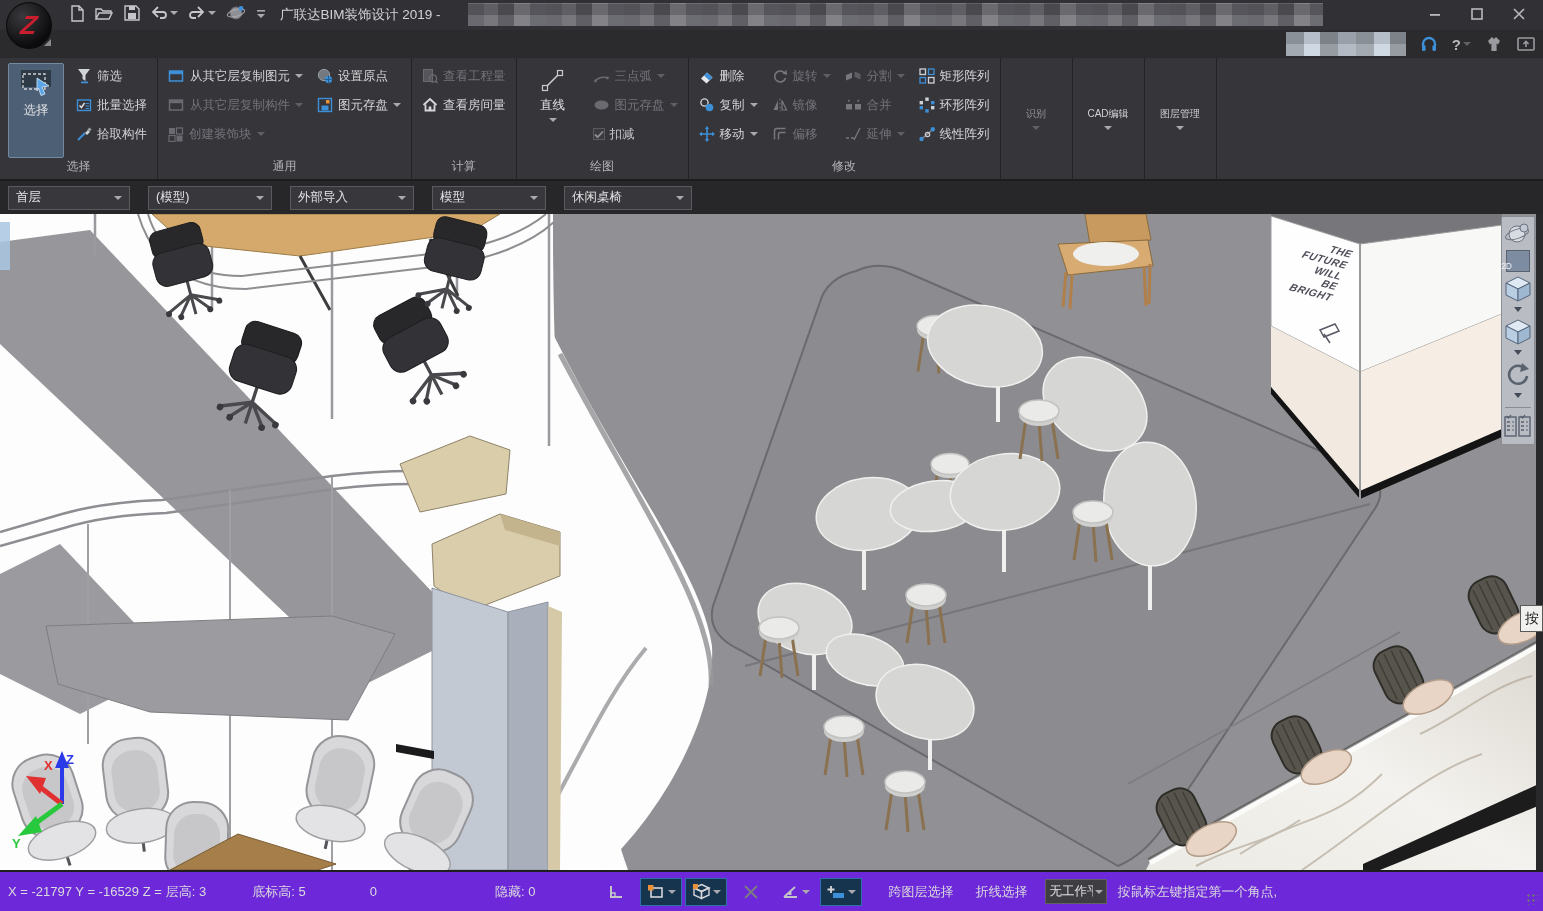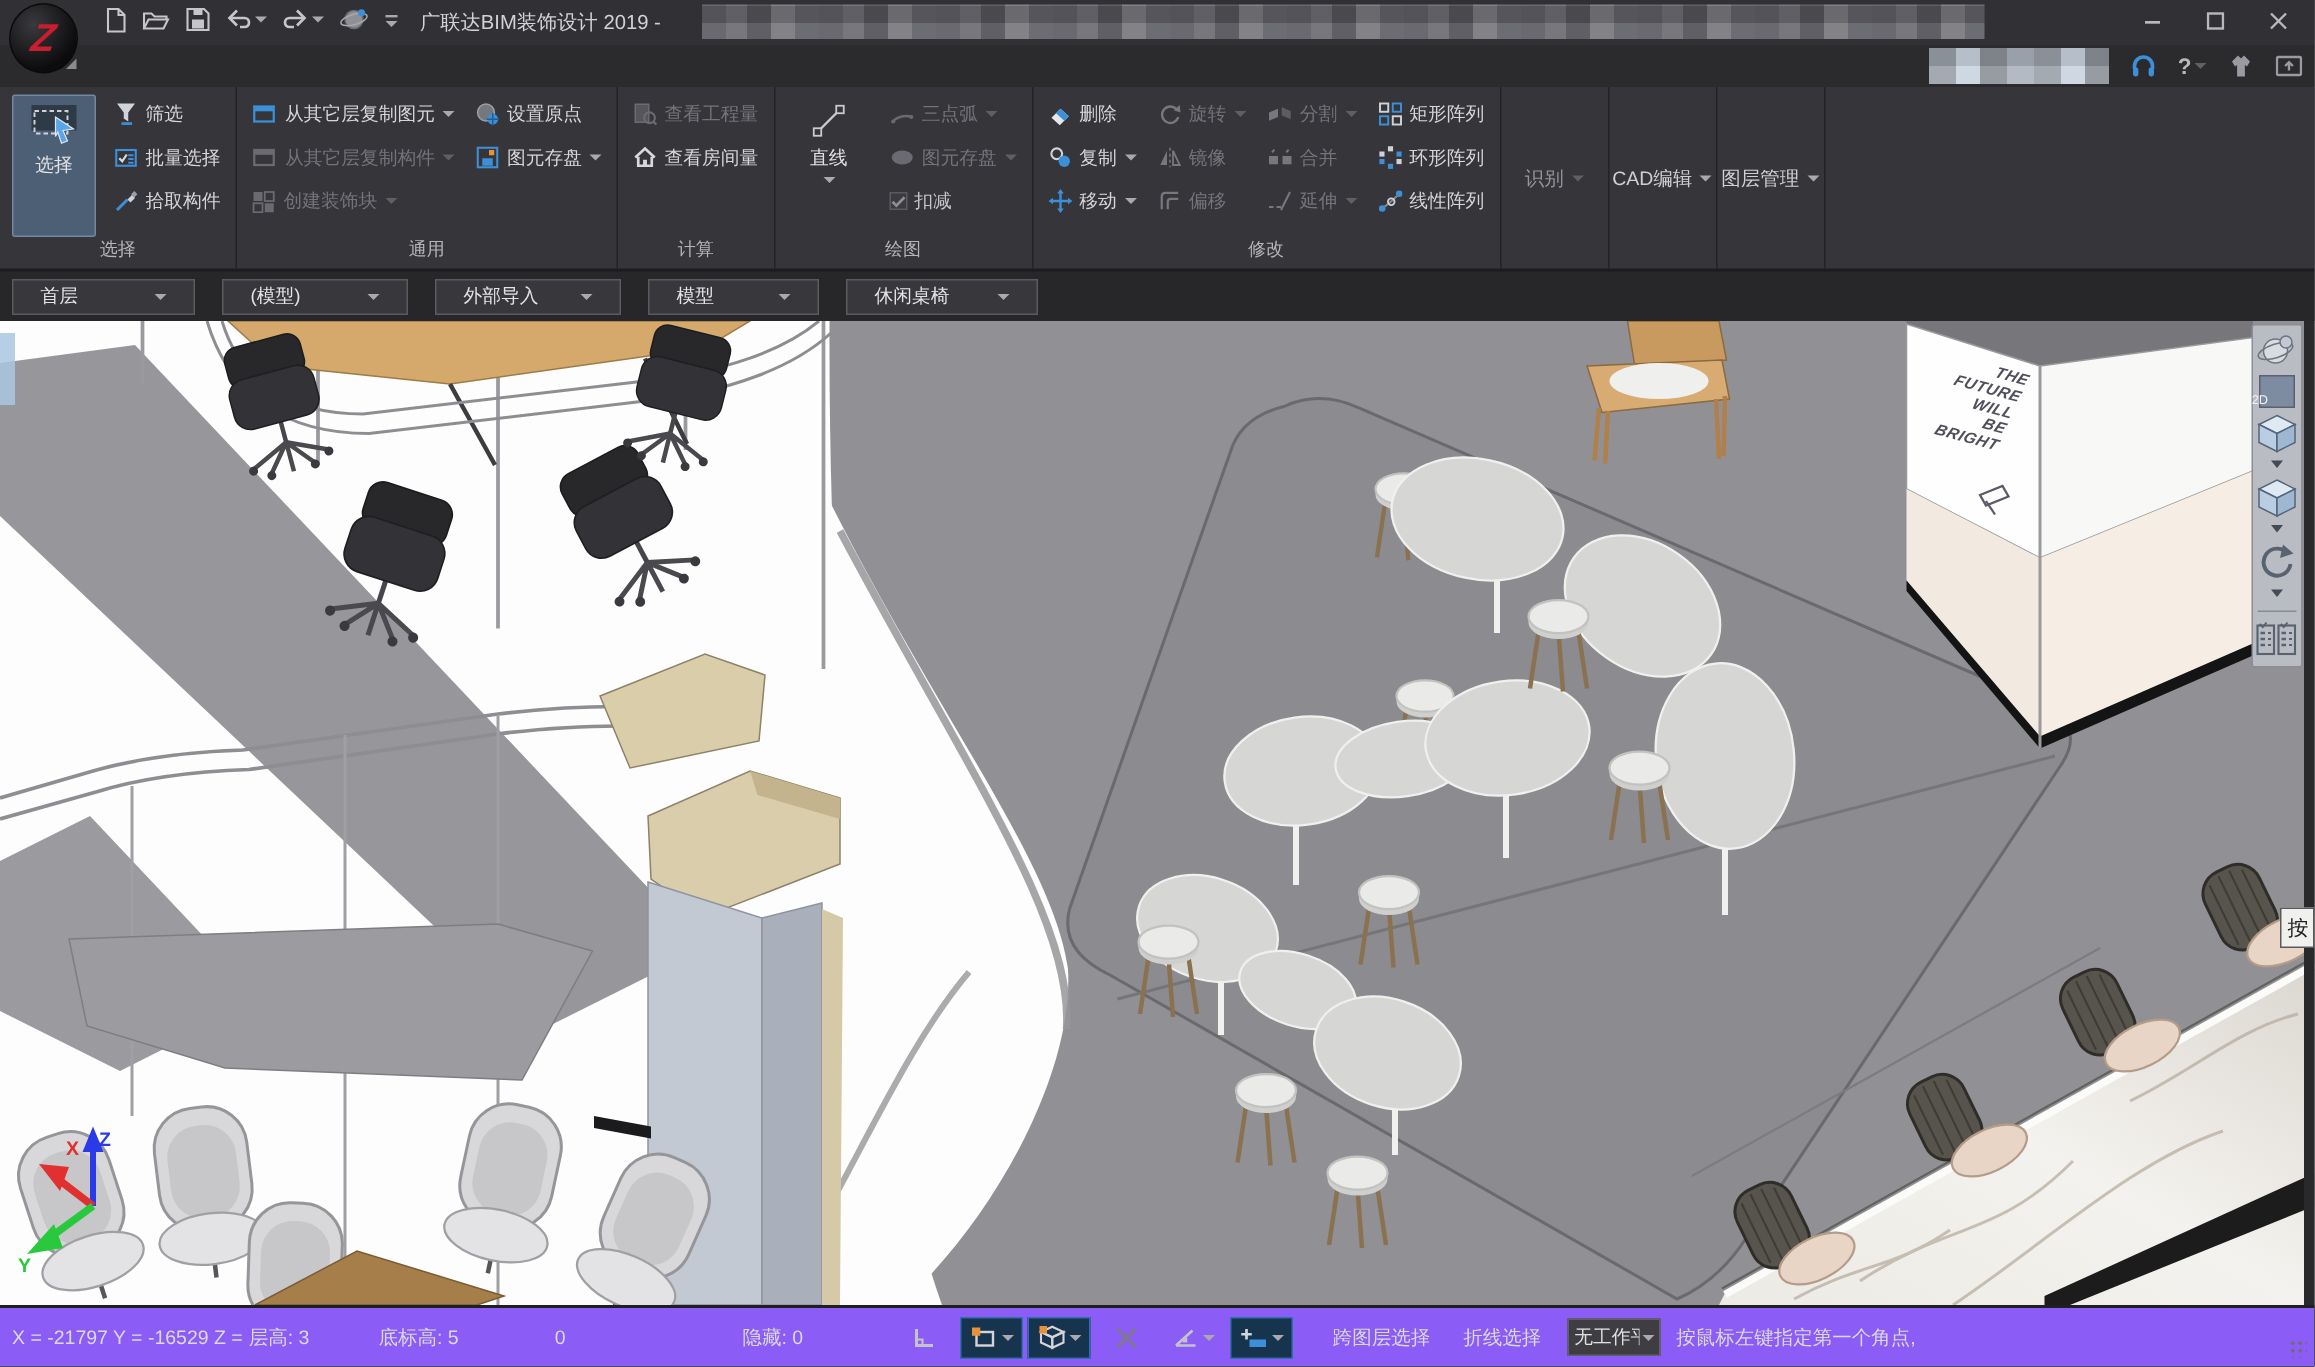--- a/index.html
+++ b/index.html
@@ -41,32 +41,32 @@
   #ribbon { position:absolute; left:0; top:58px; width:1543px; height:122px; background:#35353a;
             border-bottom:1px solid #1d1d20; display:flex; }
   .group { display:flex; flex-direction:column; padding:5px 8px 0 8px; border-right:1px solid #232327; }
   .g-body { flex:1; display:flex; gap:10px; }
   .g-label { height:21px; text-align:center; font-size:12px; color:#b4b4b9; }
   .col { display:flex; flex-direction:column; gap:7px; padding-top:2px; }
   .rbtn { display:flex; align-items:center; gap:5px; height:22px; padding:0 2px; font-size:12.5px; color:#d6d6d9; white-space:nowrap; }
   .rbtn.disabled { color:#73737a; }
   .bigbtn { width:56px; display:flex; flex-direction:column; align-items:center; justify-content:flex-start; gap:4px; padding:4px 2px 2px; font-size:12.5px; color:#e2e2e5;}
   .bigbtn.selected { background:#4c5f75; border:1px solid #7289a2; border-radius:2px; }
-  .tallbtn { width:72px; display:flex; flex-direction:row; align-items:center; justify-content:center; gap:5px; font-size:13px; color:#cfcfd4; border-right:1px solid #232327;}
+  .tallbtn { width:72px; display:flex; flex-direction:column; align-items:center; justify-content:center; gap:5px; font-size:10px; color:#cfcfd4; border-right:1px solid #232327;}
   .tallbtn.dim { color:#94949a; }
   #ribbon-fill { flex:1; }
   .ic { flex:0 0 auto; display:inline-flex; }
   .chk { width:12px; height:12px; background:#3a3a3f; border:1px solid #5a5a61; display:inline-flex; align-items:center; justify-content:center; }
   .chk svg { display:block; }
 
   
   #toolrow { position:absolute; left:0; top:180px; width:1543px; height:34px; background:#27272a;
              display:flex; align-items:center; gap:18px; padding-left:8px; border-top:1px solid #1d1d20;}
   .dd { height:24px; background:#38383c; border:1px solid #5a5a5f; display:flex; align-items:center;
-        justify-content:space-between; padding:0 18px; font-size:12.5px; color:#e3e3e6; }
+        justify-content:space-between; padding:0 7px; font-size:12.5px; color:#e3e3e6; }
 
   
   #viewport { position:absolute; left:0; top:214px; width:1543px; height:656px; background:#fdfdfd; overflow:hidden; }
   #scene { position:absolute; left:0; top:0; }
   #sign-text { position:absolute; left:1281px; top:16px; width:76px; text-align:right;
                transform:rotate(15deg) skewX(-10deg); transform-origin:left top;
                font-size:10.5px; line-height:1.12; font-weight:bold; font-style:italic;
                color:#50505c; white-space:pre-line; letter-spacing:.5px;}
   #view-toolbar { position:absolute; left:1501px; top:2px; width:34px; background:#b9bcc3;
                   border:1px solid #8b8e95; border-radius:2px; display:flex; flex-direction:column;
@@ -74,21 +74,21 @@
   .vt-caret { width:0;height:0;border-left:4px solid transparent;border-right:4px solid transparent;border-top:5px solid #434b58; margin:1px 0 3px;}
   .vt-div { width:26px; border-top:1px solid #878b93; margin:3px 0; }
   #vt-2d { width:24px; height:22px; background:#7e8ca2; border:1px solid #5a6170; position:relative; }
   #vt-2d span { position:absolute; right:17px; bottom:0px; font-size:8.5px; font-weight:normal; color:#f0f2f5; }
   #right-edge { position:absolute; right:0; top:0; width:7px; height:656px; background:#29292c; }
   #edge-tooltip { position:absolute; left:1520px; top:391px; width:23px; height:27px; background:#f0f0ee;
                   border:1px solid #5a5a5a; color:#222; font-size:14px; display:flex; align-items:center;
                   padding-left:4px; overflow:hidden; }
 
   
-  #statusbar { position:absolute; left:0; top:870px; width:1543px; height:41px; background:#8b5cf6;
+  #statusbar { position:absolute; left:0; top:870px; width:1543px; height:41px; background:#6d28d9;
                border-top:2px solid #1f1f22; display:flex; align-items:center; padding:0 8px;
                font-size:13px; color:#dadade; white-space:nowrap;}
   .sb-txt { flex:0 0 auto; }
   .snapbtn { width:42px; height:28px; display:flex; align-items:center; justify-content:center; gap:2px;
              border:1px solid transparent; flex:0 0 auto; }
   .snapbtn.hl { background:#17344f; border-color:#2f6fad; }
   .sb-btn { flex:0 0 auto; color:#dadade; }
   #workplane { width:62px; height:25px; background:#3e3e42; border:1px solid #606066; display:flex;
                align-items:center; padding:0 3px; gap:2px; flex:0 0 auto;}
   #workplane .wp-label { width:46px; overflow:hidden; font-size:12.5px; color:#e0e0e3; }

